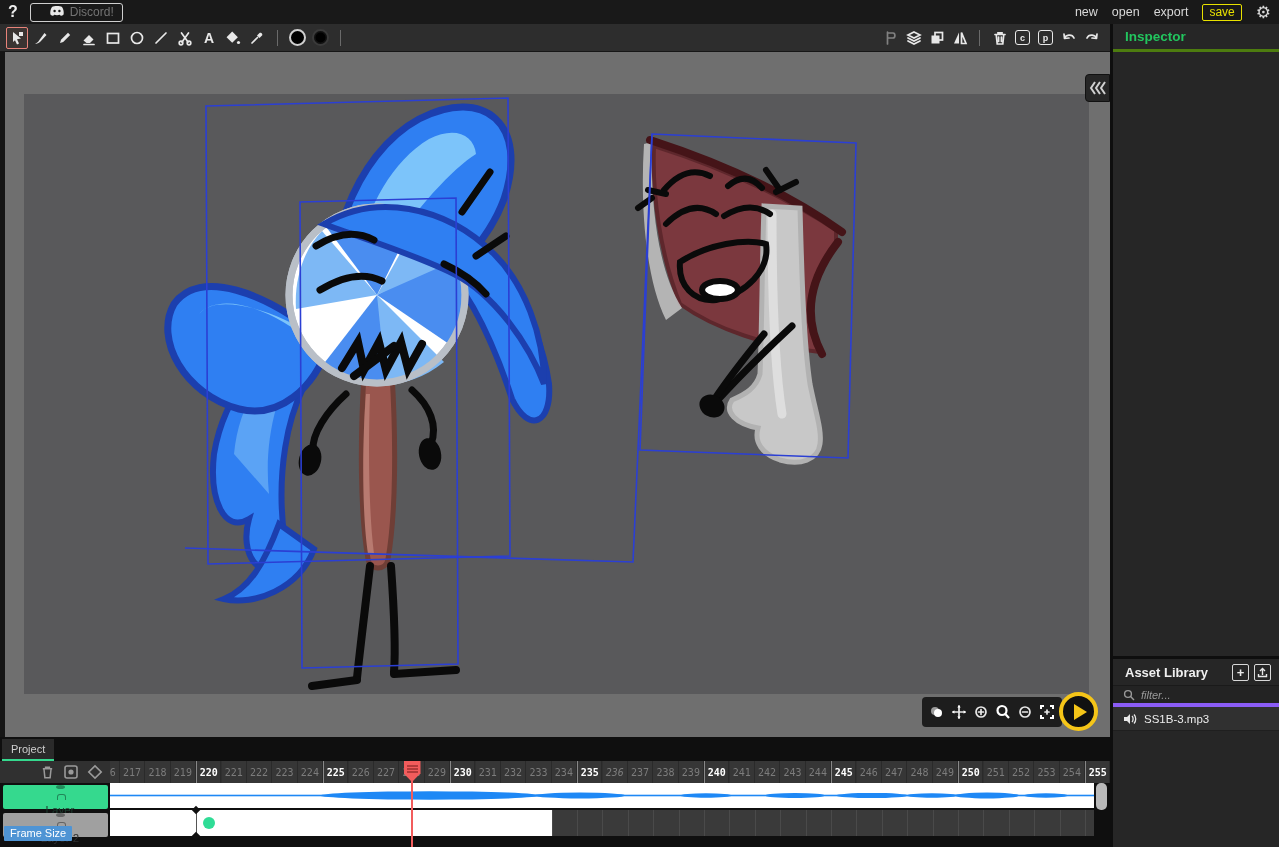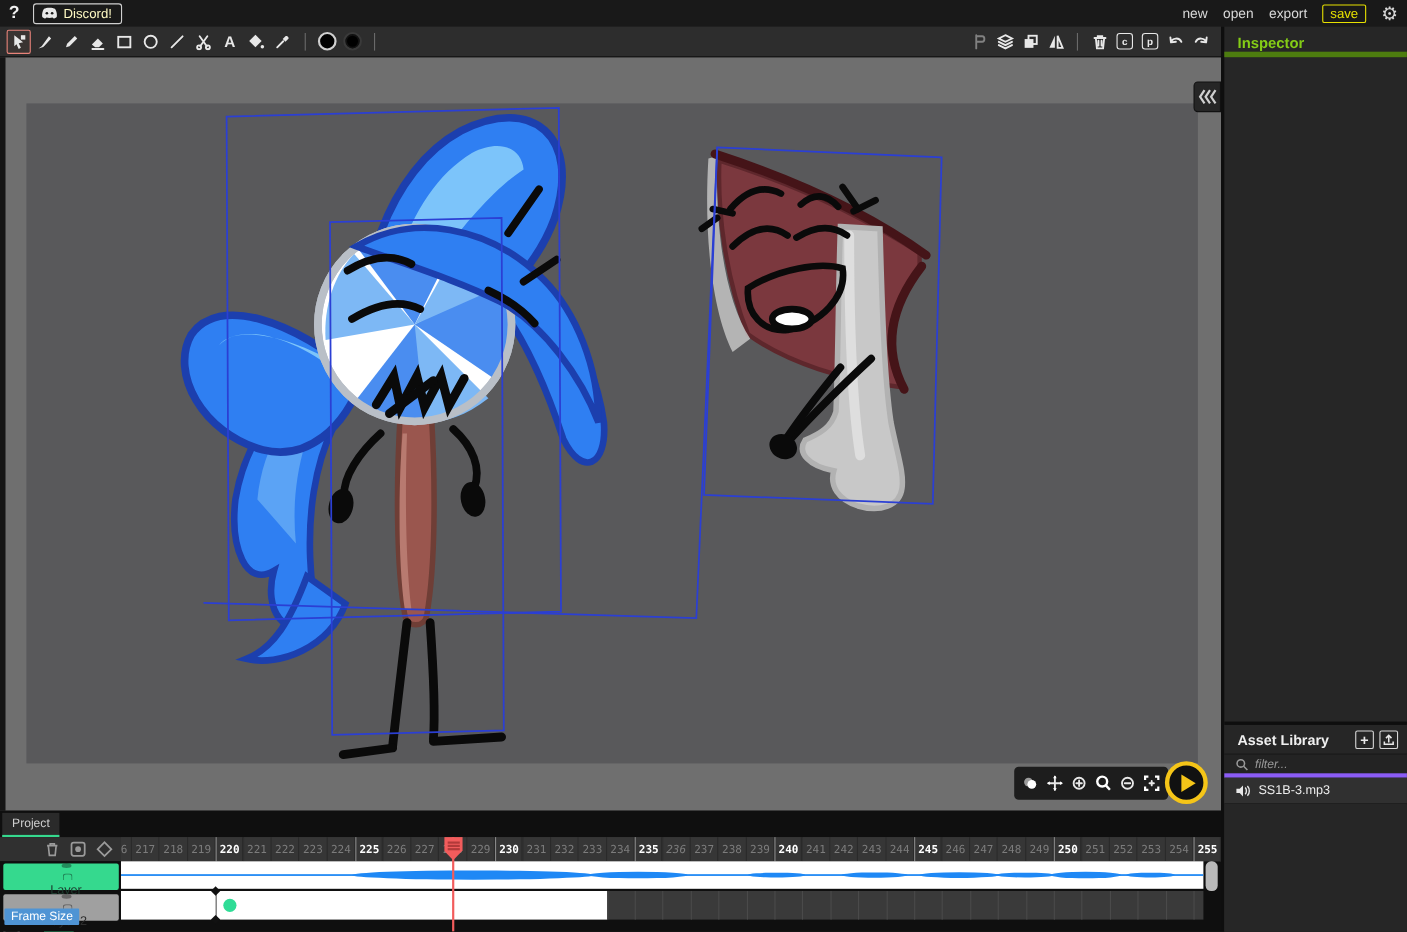--- a/index.html
+++ b/index.html
@@ -3,22 +3,22 @@
 <meta charset="utf-8">
 <style>
   * { margin:0; padding:0; box-sizing:border-box; }
   html,body { width:1279px; height:847px; background:#1b1b1b; overflow:hidden;
               font-family:"Liberation Sans", sans-serif; }
 
   
   #topbar { position:absolute; left:0; top:0; width:1279px; height:24px; background:#191919;
             display:flex; align-items:center; color:#e6e6e6; z-index:40; }
   #help { font-weight:bold; font-size:16px; margin-left:8px; color:#efefef; }
-  #discord-btn { display:flex; align-items:center; gap:5px; border:1px solid #cfcfcf; border-radius:3px;
-                 padding:1px 8px 2px 6px; margin-left:12px; font-size:12px; color:#fef9c3; height:19px; }
+  #discord-btn { display:flex; align-items:flex-start; gap:5px; border:1px solid #cfcfcf; border-radius:3px;
+                 padding:1px 8px 2px 18px; margin-left:12px; font-size:12px; color:#737373; height:19px; }
   #title { position:absolute; left:0; width:1200px; text-align:center; font-size:12.5px; color:#f0f0f0; }
   #topmenu { margin-left:auto; display:flex; align-items:center; gap:14px; font-size:12.5px; color:#d8d8d8;
              padding-right:8px; }
   #save-btn { color:#e8e100; border:1px solid #e8e100; border-radius:2px; padding:0 6px 1px 6px; font-size:12px; }
   #gear { font-size:17px; color:#d8d8d8; line-height:1; }
 
   
   #toolbar { position:absolute; left:0; top:24px; width:1113px; height:28px; background:#2d2d2d;
              border-bottom:1px solid #161616; display:flex; align-items:center; z-index:30; }
   .tool { width:22px; height:22px; display:flex; align-items:center; justify-content:center; margin:0 1px; }
@@ -42,22 +42,22 @@
   #zoombar { position:absolute; left:922px; top:645px; width:140px; height:30px; background:#1d1d1d;
              border-radius:4px; display:flex; align-items:center; justify-content:space-around; padding:0 4px; }
   #play-btn { position:absolute; left:1059px; top:640px; width:39px; height:39px; border-radius:50%;
               background:#111; border:4px solid #f5c518; display:flex; align-items:center; justify-content:center; }
   #play-btn .tri { width:0; height:0; border-left:13px solid #f5c518; border-top:8px solid transparent;
                    border-bottom:8px solid transparent; margin-left:3px; }
 
   
   #right-panel { position:absolute; left:1110px; top:24px; width:169px; height:823px; background:#262626;
                  border-left:3px solid #0e0e0e; z-index:35; }
-  #inspector-header { height:28px; border-bottom:5px solid #4d7c0f; display:flex; align-items:flex-end;
-                      padding-left:12px; color:#84cc16; font-size:13.5px; font-weight:bold; }
+  #inspector-header { height:28px; border-bottom:3px solid #4d7c0f; display:flex; align-items:center;
+                      padding-left:12px; color:#22c55e; font-size:13.5px; font-weight:bold; }
   #asset-panel { position:absolute; left:0; top:632px; width:166px; bottom:0; background:#262626;
                  border-top:3px solid #0e0e0e; }
   #asset-header { height:26px; display:flex; align-items:center; padding:0 8px 0 12px; color:#f0f0f0;
                   font-size:13px; font-weight:bold; }
   #asset-header .spacer { flex:1; }
   .asset-hbtn { width:17px; height:17px; border:1.5px solid #d8d8d8; border-radius:2px; margin-left:5px;
                 display:flex; align-items:center; justify-content:center; color:#e8e8e8; font-size:13px; }
   #filter-row { height:22px; display:flex; align-items:center; gap:6px; padding-left:10px; background:#232323;
                 border-top:1px solid #1a1a1a; border-bottom:4px solid #8b5cf6; }
   #filter-row .ph { color:#9a9a9a; font-size:11px; font-style:italic; }

